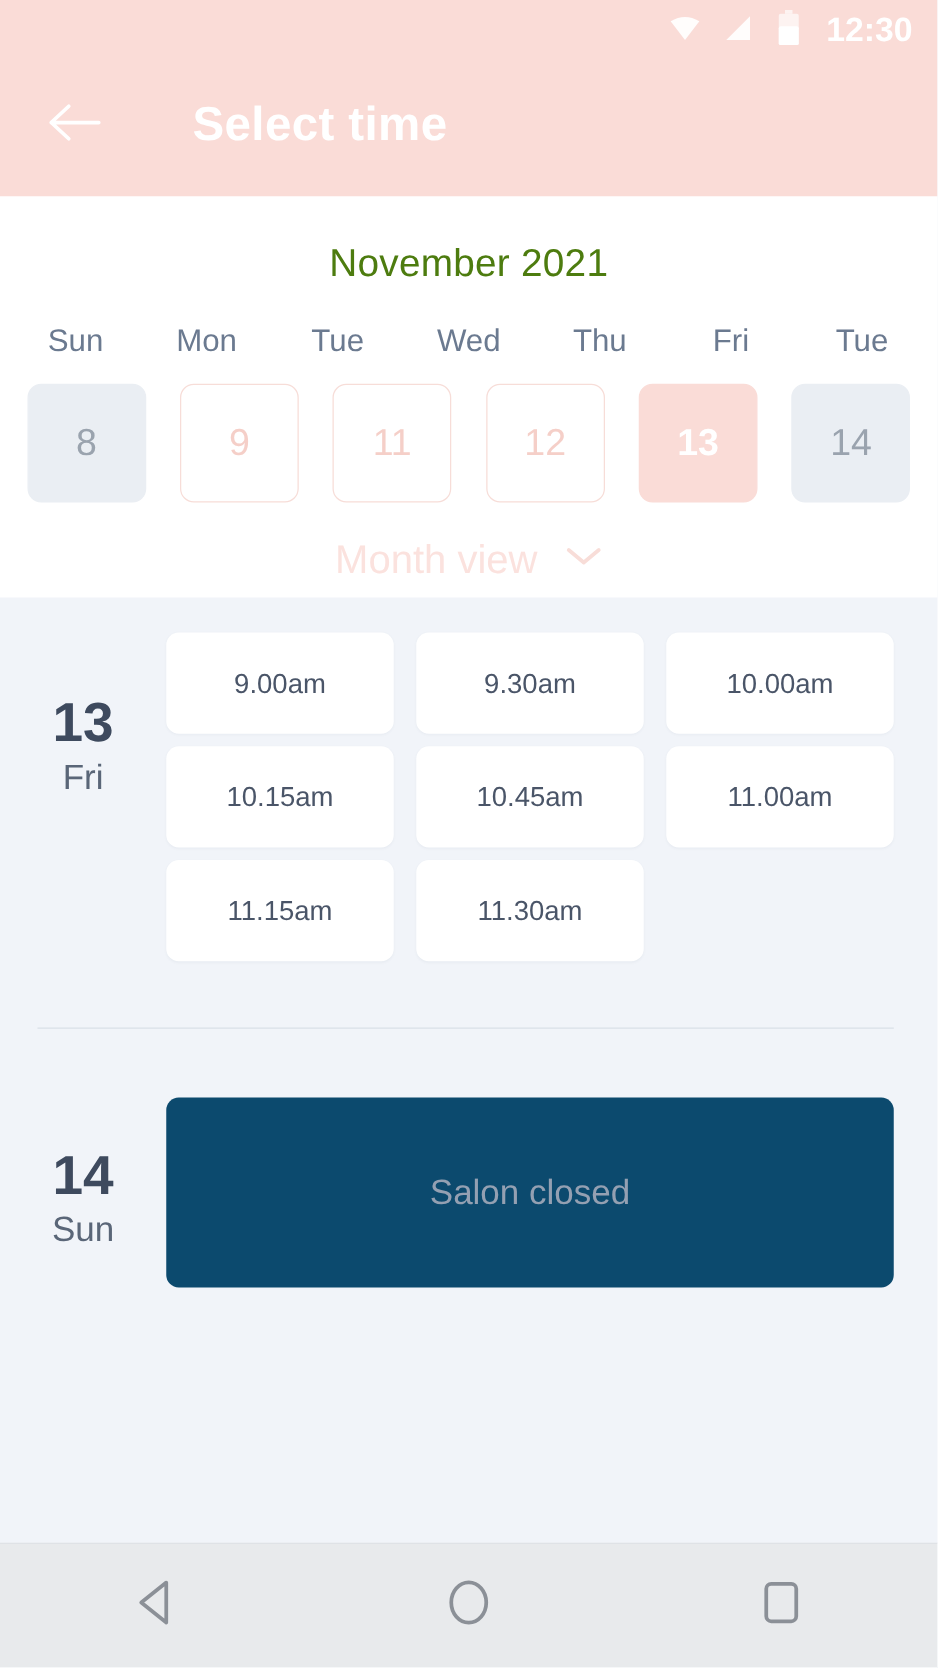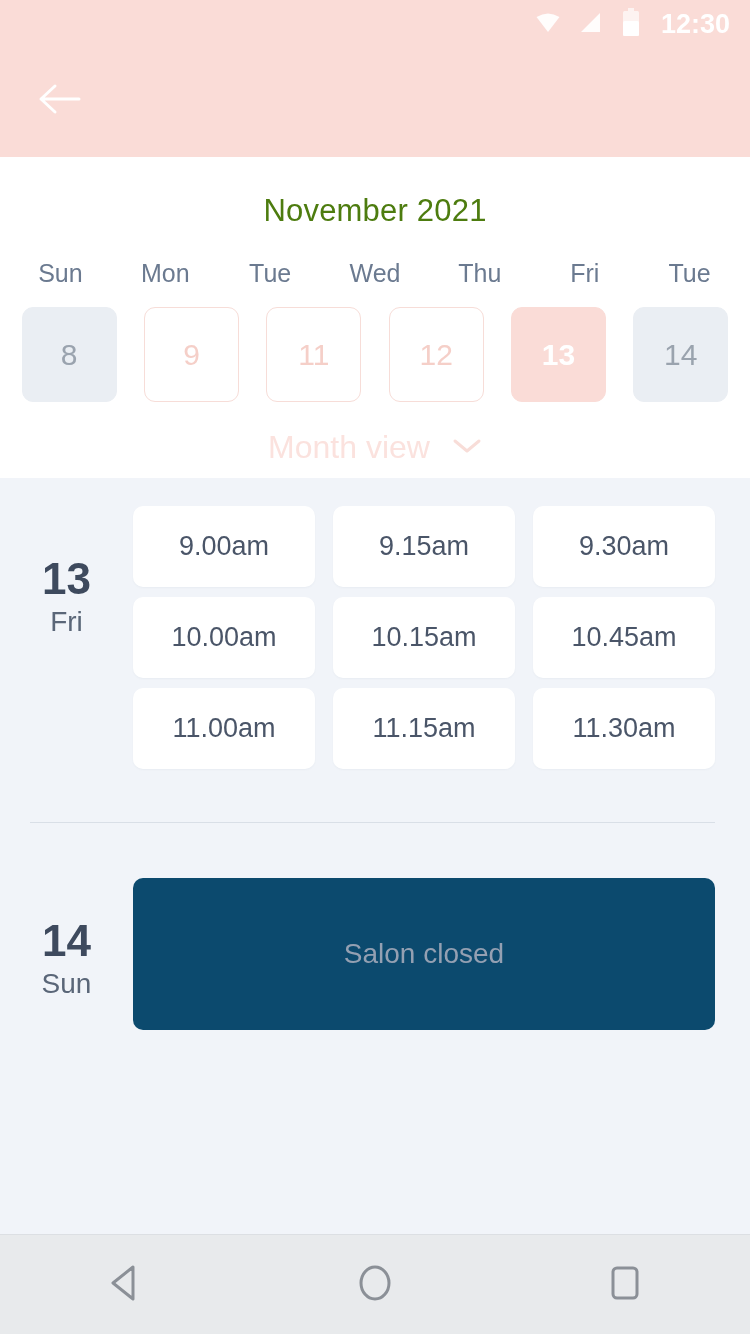--- a/index.html
+++ b/index.html
@@ -208,21 +208,21 @@
 
   .slot {
     width: 182px;
     height: 81px;
     background: #ffffff;
     border-radius: 10px;
     display: flex;
     align-items: center;
     justify-content: center;
     color: #4a5568;
-    font-size: 27px;
+    font-size: 22px;
     cursor: pointer;
     box-shadow: 0 1px 2px rgba(70,90,120,0.05);
   }
 
   .divider {
     height: 1px;
     background: #d9dfe7;
     margin: 53px 35px 0 30px;
   }
 
@@ -294,20 +294,21 @@
     </div>
 
     <div class="appbar-row">
       <div class="back-btn">
         <span>
           <svg width="46" height="34" viewBox="0 0 46 34">
             <path d="M18 4 L4 17 L18 30 M4 17 L42 17" stroke="#ffffff" stroke-width="3" fill="none" stroke-linecap="round" stroke-linejoin="round"></path>
           </svg>
         </span>
       </div>
+      <div class="appbar-title">Select time</div>
     </div>
   </div>
 
   <div class="calendar">
 
     <div class="cal-month">November 2021</div>
 
     <div class="cal-weekdays">
       <div class="cal-weekday">Sun</div>
       <div class="cal-weekday">Mon</div>
@@ -351,21 +352,20 @@
 
   <div class="slots-area">
 
     <div class="day-block">
       <div class="day-label">
         <div class="day-label-num">13</div>
         <div class="day-label-dow">Fri</div>
       </div>
       <div class="slot-grid">
         <div class="slot">9.00am</div>
-        <div class="slot">9.15am</div>
         <div class="slot">9.30am</div>
         <div class="slot">10.00am</div>
         <div class="slot">10.15am</div>
         <div class="slot">10.45am</div>
         <div class="slot">11.00am</div>
         <div class="slot">11.15am</div>
         <div class="slot">11.30am</div>
       </div>
     </div>
 

